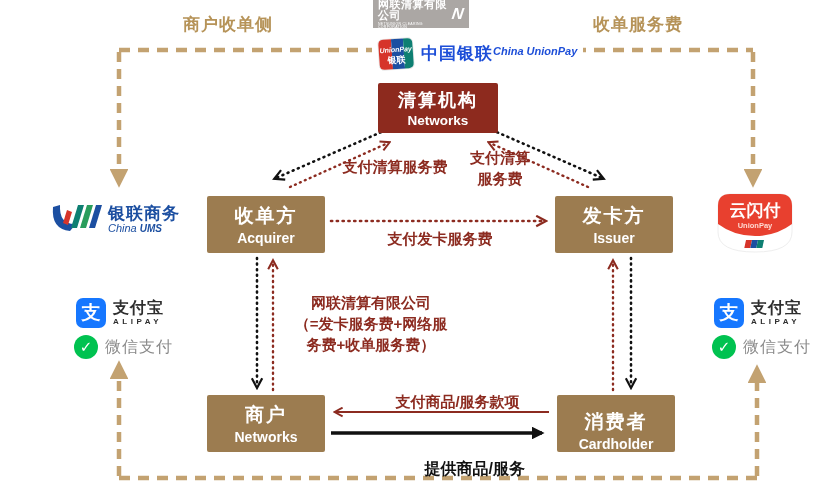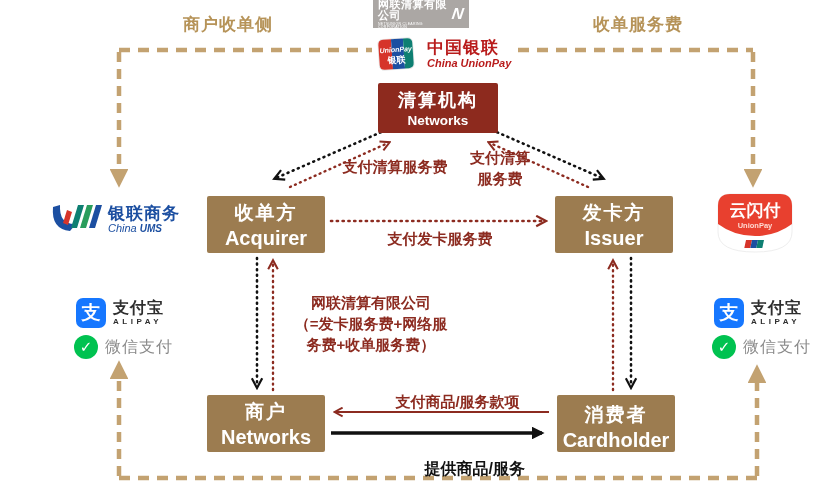--- a/index.html
+++ b/index.html
@@ -16,21 +16,21 @@
 
   
   .node{
     border-radius:2px;color:#fff;text-align:center;
     display:flex;flex-direction:column;justify-content:center;gap:1px;
     box-sizing:border-box;
   }
   .node.red{background:#8d2a1e;}
   .node.brown{background:#9c7c50;}
   .node .zh{font-size:19px;font-weight:bold;letter-spacing:2px;}
-  .node .en{font-size:20px;font-weight:bold;}
+  .node .en{font-size:14px;font-weight:bold;}
   .node.red .zh{font-size:18px;}
   .node.red .en{font-size:13.5px;}
 
   
   .fee{color:#8c2b20;font-weight:bold;font-size:15px;text-align:center;line-height:21px;white-space:nowrap;}
   .fee.black{color:#111;font-size:16px;}
 
   
   .netsunion{
     left:373px;top:0;width:96px;height:28px;background:#aba7a4;color:#fff;
@@ -40,21 +40,21 @@
   .netsunion .txt{display:flex;flex-direction:column;line-height:1;}
   .netsunion .name{font-size:11px;font-weight:bold;letter-spacing:.5px;}
   .netsunion .sub{font-size:3.5px;margin-top:2px;letter-spacing:.3px;}
   .netsunion .nglyph{font-size:16px;font-weight:bold;font-style:italic;transform:skewX(-8deg);}
 
   
   .unionpay{
     left:372px;top:35px;height:38px;background:#fff;display:flex;align-items:center;gap:7px;
     padding:0 6px;
   }
-  .unionpay .txt{display:flex;flex-direction:column;line-height:1.1;color:#b91c1c;margin-left:6px;}
+  .unionpay .txt{display:flex;flex-direction:row;line-height:1.1;color:#1d4ed8;}
   .unionpay .name{font-size:17px;font-weight:bold;letter-spacing:1px;}
   .unionpay .sub{font-size:11px;font-weight:bold;font-style:italic;}
 
   
   .chinaums{left:50px;top:199px;display:flex;align-items:center;gap:4px;}
   .chinaums .txt{display:flex;flex-direction:column;line-height:1.05;color:#1c4fa1;}
   .chinaums .name{font-size:17px;font-weight:bold;letter-spacing:1px;}
   .chinaums .sub{font-size:11px;font-style:italic;}
   .chinaums .sub b{font-size:10px;}
 

